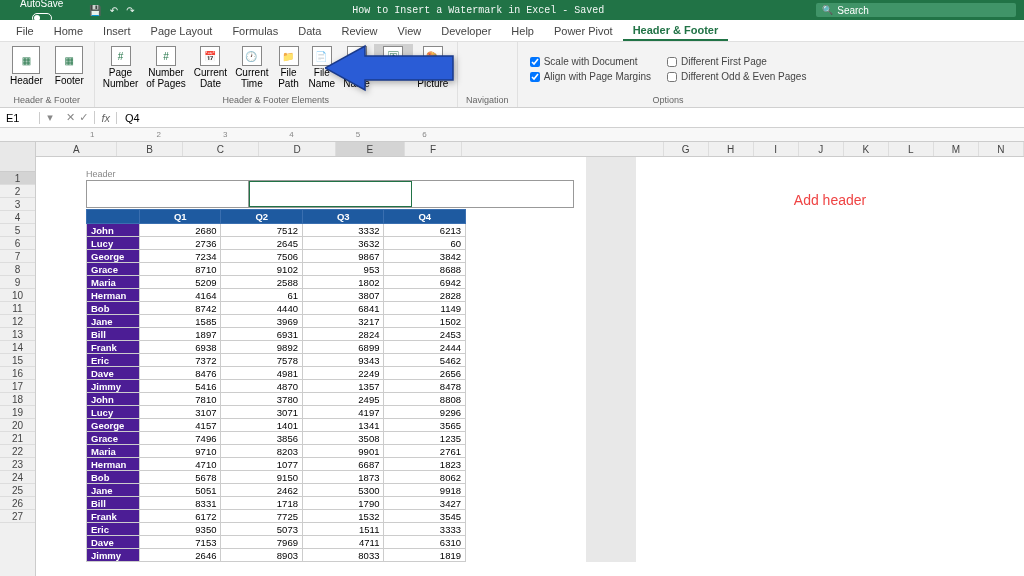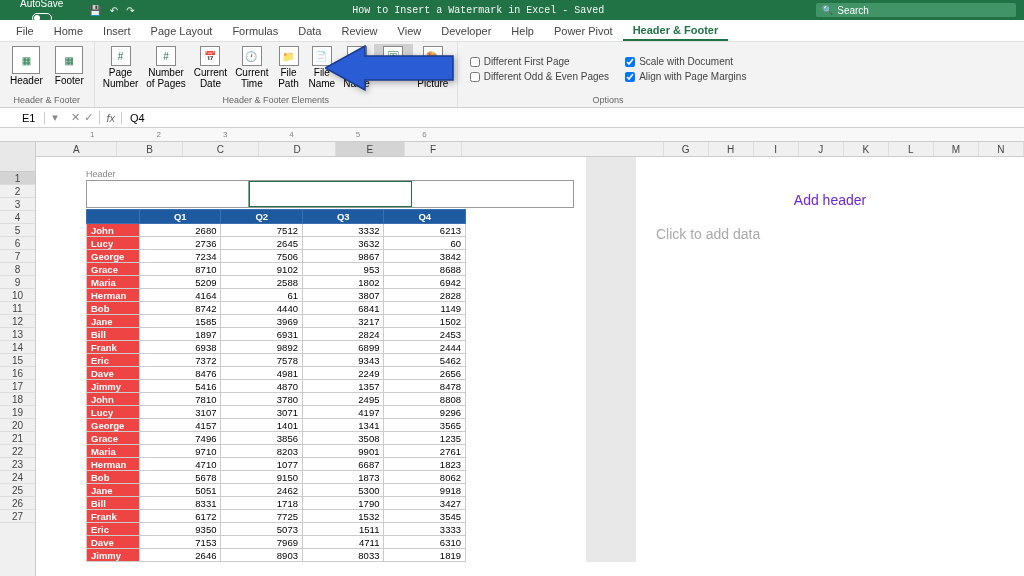--- a/index.html
+++ b/index.html
@@ -34,21 +34,21 @@
 .checks { display:flex; flex-direction:column; justify-content:center; gap:4px; padding:0 8px; font-size:10px; color:#444; }
 .checks label { display:flex; align-items:center; gap:4px; }
 .checks input { width:10px; height:10px; }
 
 
 .arrow { position:absolute; left:325px; top:42px; z-index:10; }
 .arrow svg { filter:drop-shadow(2px 2px 3px rgba(0,0,0,.3)); }
 
 
 .nameboxrow { height:20px; display:flex; align-items:center; border-bottom:1px solid #d0d0d0; font-size:11px; background:#fff; }
-.namebox { width:40px; border-right:1px solid #ccc; padding:0 22px; }
+.namebox { width:40px; border-right:1px solid #ccc; padding:0 6px; }
 .fxbtns { display:flex; gap:4px; padding:0 6px; color:#888; border-right:1px solid #ccc; }
 .fx { padding:0 6px; font-style:italic; color:#666; border-right:1px solid #ccc; }
 .formula { padding:0 8px; }
 
 
 .ruler { height:14px; background:#f8f8f8; border-bottom:1px solid #ccc; font-size:8px; color:#888; padding-left:90px; display:flex; align-items:center; gap:62px; }
 
 
 .main { display:flex; height:454px; }
 .rownums { width:36px; background:#f0f0f0; border-right:1px solid #ccc; font-size:10px; color:#444; }
@@ -67,26 +67,26 @@
 .hdrbox { font-size:9px; color:#888; margin-bottom:1px; }
 .hdrcells { display:flex; border:1px solid #999; height:28px; margin-bottom:1px;}
 .hdrcells div { flex:1; border-right:1px solid #999; }
 .hdrcells div:nth-child(2) { border:1.5px solid #217346; background:#fff; }
 .hdrcells div:last-child { border-right:none; }
 
 table.data { border-collapse:collapse; width:380px; font-size:9.5px; }
 table.data th { background:#1e5aa0; color:#fff; font-weight:700; padding:1px 4px; border:1px solid #3a6fb0; text-align:center; height:13px; }
 table.data th:first-child { text-align:left; }
 table.data td { border:1px solid #ccc; padding:0 4px; height:13px; text-align:right; }
-table.data td.name { background:#ef4444; color:#fff; font-weight:700; text-align:left; }
+table.data td.name { background:#4c1d95; color:#fff; font-weight:700; text-align:left; }
 
 
 .gap { width:50px; background:#e8e8e8; }
 .page2 { flex:1; background:#fff; padding-top:20px; }
-.page2 .addhdr { text-align:center; color:#6d28d9; font-size:14px; margin-bottom:10px; }
+.page2 .addhdr { text-align:center; color:#ef4444; font-size:14px; margin-bottom:10px; }
 .page2 .adddata { color:#aaa; font-size:14px; padding-left:20px; }
 
 
 .cw-name { width:52px; } .cw-q { width:80px; }
 .ch-a { width:85px; } .ch-b { width:68px; } .ch-c { width:80px; } .ch-d { width:80px; } .ch-e { width:72px; } .ch-f { width:60px; }
 .ch-gap { width:210px; border:none; background:transparent; }
 .ch-s { width:47px; }
 </style>
 </head>
 <body>
@@ -171,40 +171,44 @@
           <div class="ico">🖼</div>
           <span>Picture</span>
         </div>
         <div class="rbtn">
           <div class="ico">🎨</div>
           <span>Format<br>Picture</span>
         </div>
       </div>
     <div class="label">Header &amp; Footer Elements</div>
   </div>
+  <div class="group" style="min-width:60px;">
+    <div class="items"></div>
+    <div class="label">Navigation</div>
+  </div>
   <div class="group" style="border:none;">
     <div class="items" style="align-items:center;">
+      <div class="checks">
+        <label>
+            <input type="checkbox" checked="" style="">
+            <span>Scale with Document</span>
+          </label>
+        <label>
+            <input type="checkbox" checked="" style="">
+            <span>Align with Page Margins</span>
+          </label>
+      </div>
       <div class="checks">
         <label>
             <input type="checkbox" style="">
             <span>Different First Page</span>
           </label>
         <label>
             <input type="checkbox" style="">
             <span>Different Odd &amp; Even Pages</span>
-          </label>
-      </div>
-      <div class="checks">
-        <label>
-            <input type="checkbox" checked="" style="">
-            <span>Scale with Document</span>
-          </label>
-        <label>
-            <input type="checkbox" checked="" style="">
-            <span>Align with Page Margins</span>
           </label>
       </div>
     </div>
     <div class="label">Options</div>
   </div>
 </div>
 
 <div class="arrow">
   <svg width="130" height="52">
       <path d="M0 26 L40 4 L40 14 L128 14 L128 38 L40 38 L40 48 Z" fill="#2a5cd6" stroke="#1a3a8a" stroke-width="1.5"></path>
@@ -484,17 +488,16 @@
                 <td>1819</td>
               </tr>
             </tbody>
         </table>
       </div>
       <div class="gap"></div>
       <div class="page2">
         <div style="height:15px;"></div>
         <div class="addhdr">Add header</div>
         <div style="height:8px;"></div>
-        <div class="adddata">Click to add data</div>
       </div>
     </div>
   </div>
 </div>
 
 </body></html>

